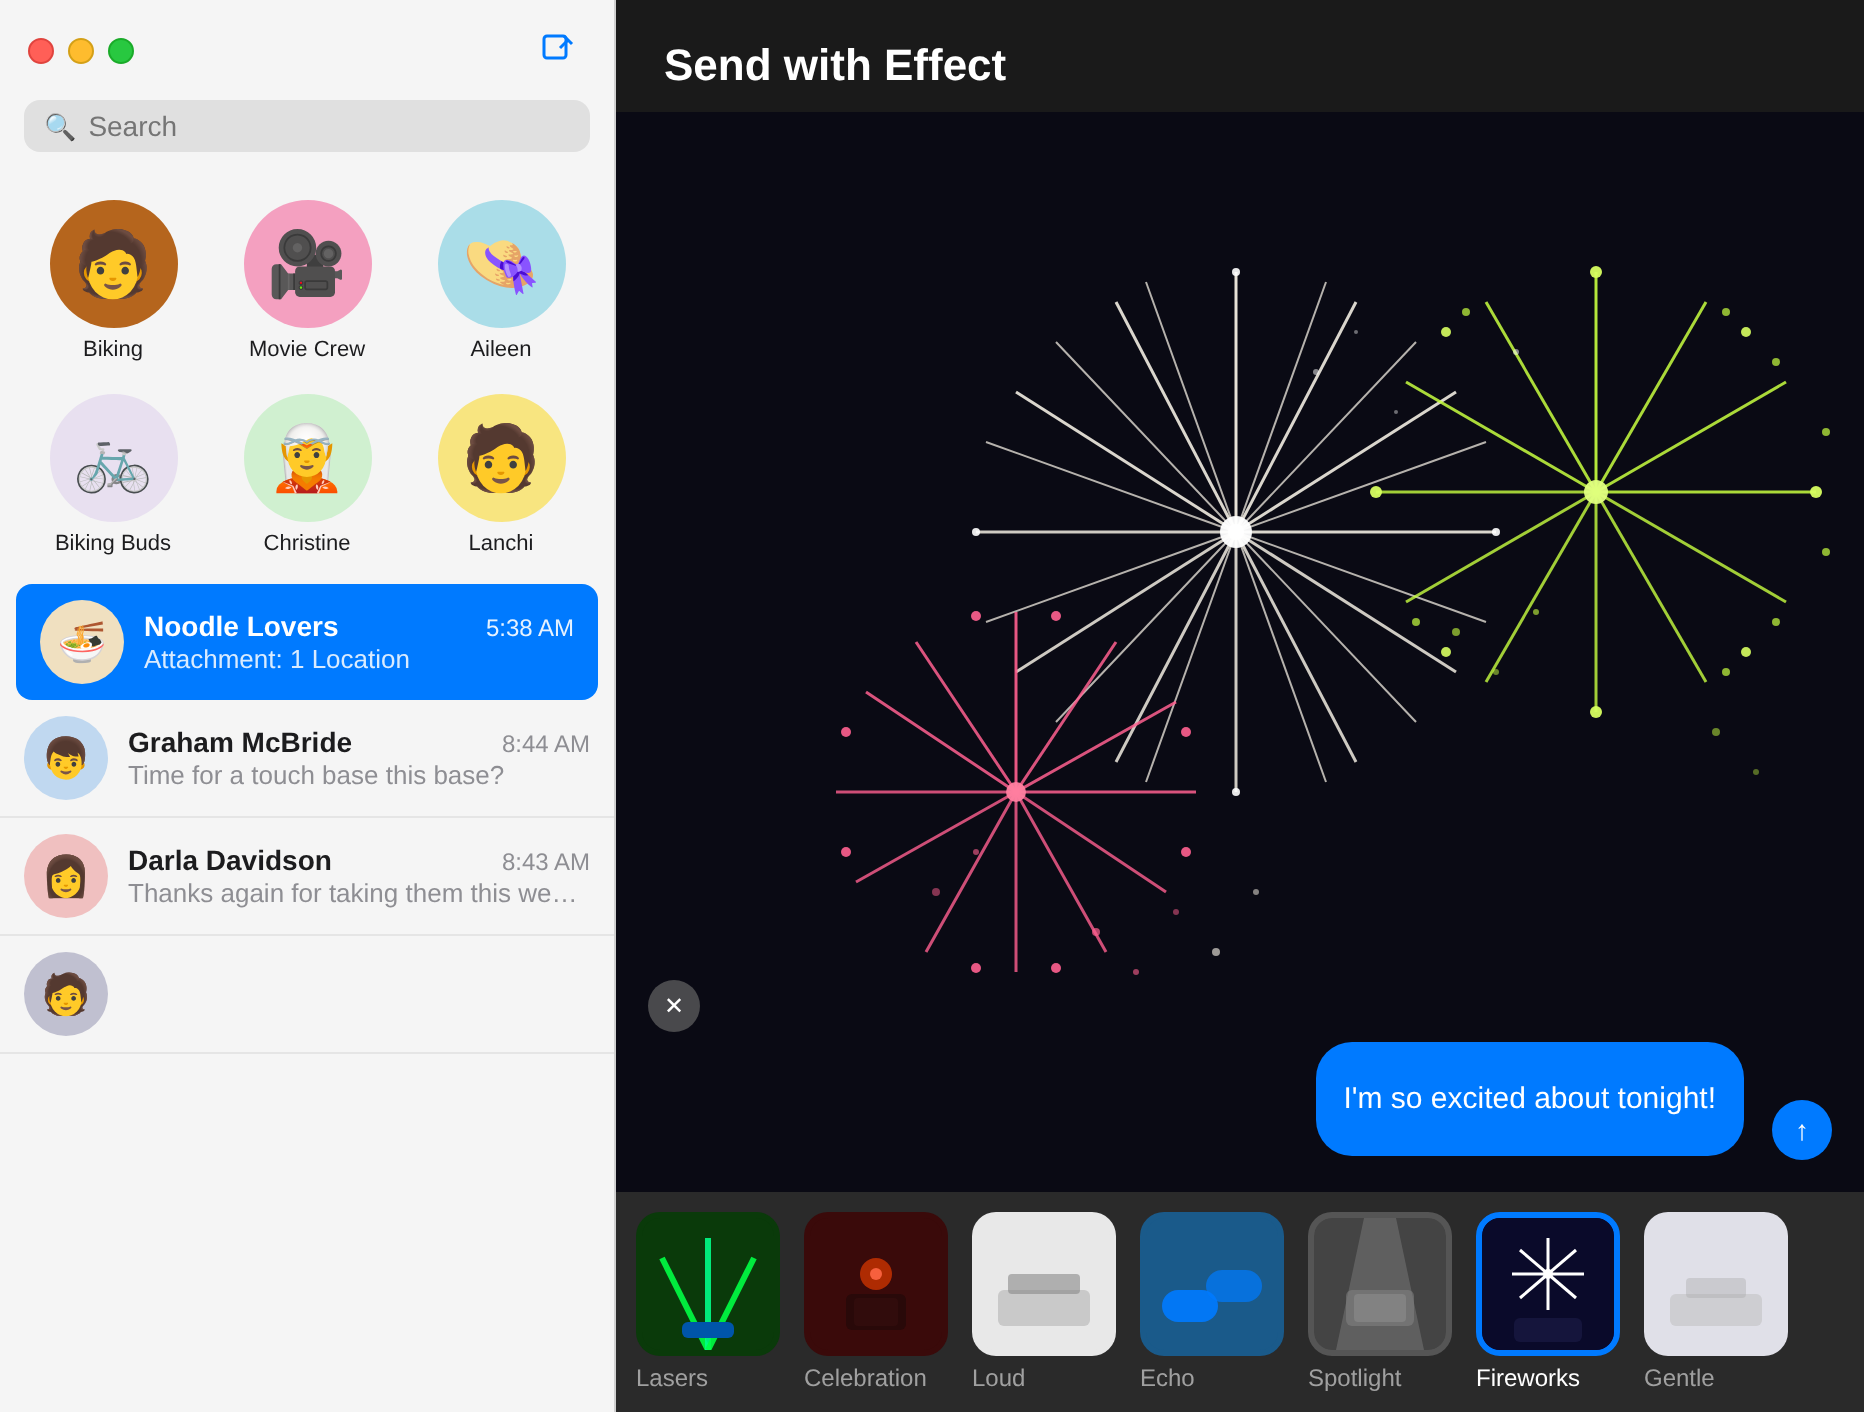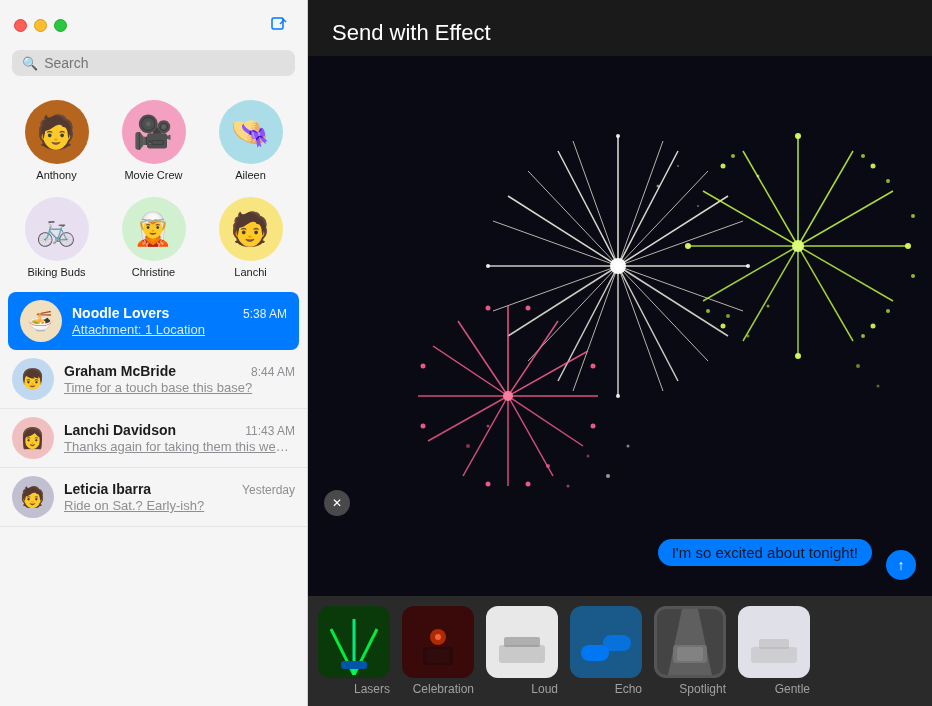--- a/index.html
+++ b/index.html
@@ -193,65 +193,64 @@
       margin-left: 6px;
     }
 
     .conv-preview {
       font-size: 13px;
       color: #8e8e93;
       white-space: nowrap;
       overflow: hidden;
       text-overflow: ellipsis;
       margin-top: 1px;
-      text-decoration: underline;
     }
 
     
     .main {
       flex: 1;
       height: 706px;
       background: #1a1a1a;
       display: flex;
       flex-direction: column;
       position: relative;
     }
 
     .main-header {
       padding: 20px 24px 10px;
       background: #1a1a1a;
     }
 
     .send-effect-title {
       font-size: 22px;
-      font-weight: 400;
+      font-weight: 700;
       color: #ffffff;
     }
 
     .fireworks-display {
       flex: 1;
       position: relative;
       overflow: hidden;
       background: #0a0a14;
     }
 
     
     .fireworks-svg {
       width: 100%;
       height: 100%;
     }
 
     
     .message-bubble {
       position: absolute;
-      bottom: 30px;
+      bottom: 18px;
       right: 60px;
       background: #007aff;
-      color: #0f172a;
-      padding: 5px 14px;
+      color: #ffffff;
+      padding: 20px 14px;
       border-radius: 18px;
       font-size: 15px;
       max-width: 260px;
     }
 
     .send-btn {
       position: absolute;
       bottom: 16px;
       right: 16px;
       width: 30px;
@@ -293,21 +292,21 @@
       padding: 8px 6px 0;
       gap: 4px;
       scrollbar-width: none;
     }
 
     .effects-strip::-webkit-scrollbar { display: none; }
 
     .effect-item {
       display: flex;
       flex-direction: column;
-      align-items: flex-end;
+      align-items: flex-start;
       gap: 4px;
       min-width: 80px;
       cursor: pointer;
       padding: 2px 4px;
     }
 
     .effect-thumb {
       width: 72px;
       height: 72px;
       border-radius: 12px;
@@ -377,21 +376,21 @@
   </div>
 
   <div class="search-bar">
     <span class="search-icon-inner">🔍</span>
     <input class="search-input" type="text" placeholder="Search" style="">
   </div>
 
   <div class="pinned-grid">
     <div class="pinned-item">
       <div class="avatar avatar-anthony" style="background:#b5651d;">🧑</div>
-      <span class="pinned-name">Anthony</span>
+      <span class="pinned-name">Biking</span>
     </div>
     <div class="pinned-item">
       <div class="avatar avatar-moviecrew" style="background:#f4a0c0;">🎥</div>
       <span class="pinned-name">Movie Crew</span>
     </div>
     <div class="pinned-item">
       <div class="avatar avatar-aileen" style="background:#aadde8;">👒</div>
       <span class="pinned-name">Aileen</span>
     </div>
     <div class="pinned-item">
@@ -429,36 +428,29 @@
           <span class="conv-time">8:44 AM</span>
         </div>
         <div class="conv-preview">Time for a touch base this base?</div>
       </div>
     </div>
 
     <div class="conv-item">
       <div class="conv-avatar conv-avatar-darla">👩</div>
       <div class="conv-content">
         <div class="conv-top">
-          <span class="conv-name">Lanchi Davidson</span>
-          <span class="conv-time">11:43 AM</span>
+          <span class="conv-name">Darla Davidson</span>
+          <span class="conv-time">8:43 AM</span>
         </div>
         <div class="conv-preview">Thanks again for taking them this weekend! ❤️</div>
       </div>
     </div>
 
     <div class="conv-item">
       <div class="conv-avatar conv-avatar-leticia">🧑</div>
-      <div class="conv-content">
-        <div class="conv-top">
-          <span class="conv-name">Leticia Ibarra</span>
-          <span class="conv-time">Yesterday</span>
-        </div>
-        <div class="conv-preview">Ride on Sat.? Early-ish?</div>
-      </div>
     </div>
 
   </div>
 </div>
 
 <div class="main">
   <div class="main-header">
     <span class="send-effect-title">Send with Effect</span>
   </div>
 
@@ -648,20 +640,40 @@
         <svg width="66" height="66" viewBox="0 0 66 66" style="position:absolute;top:0;left:0;">
           <rect width="66" height="66" fill="#444" rx="9"></rect>
           <polygon points="25,0 41,0 55,66 11,66" fill="white" opacity="0.15"></polygon>
           <rect x="16" y="36" width="34" height="18" rx="3" fill="#888" opacity="0.5"></rect>
           <rect x="20" y="38" width="26" height="14" rx="2" fill="#999" opacity="0.4"></rect>
         </svg>
       </div>
       <span class="effect-label">Spotlight</span>
     </div>
 
+    <div class="effect-item selected-item">
+      <div class="effect-thumb thumb-fireworks selected">
+        <svg width="66" height="66" viewBox="0 0 66 66" style="position:absolute;top:0;left:0;">
+          <rect width="66" height="66" fill="#0a0a2a" rx="9"></rect>
+          <g transform="translate(33,28)">
+            <line x1="0" y1="0" x2="0" y2="-18" stroke="white" stroke-width="1.5"></line>
+            <line x1="0" y1="0" x2="14" y2="-12" stroke="white" stroke-width="1.5"></line>
+            <line x1="0" y1="0" x2="18" y2="0" stroke="white" stroke-width="1.5"></line>
+            <line x1="0" y1="0" x2="14" y2="12" stroke="white" stroke-width="1.5"></line>
+            <line x1="0" y1="0" x2="0" y2="18" stroke="white" stroke-width="1.5"></line>
+            <line x1="0" y1="0" x2="-14" y2="12" stroke="white" stroke-width="1.5"></line>
+            <line x1="0" y1="0" x2="-18" y2="0" stroke="white" stroke-width="1.5"></line>
+            <line x1="0" y1="0" x2="-14" y2="-12" stroke="white" stroke-width="1.5"></line>
+            <circle cx="0" cy="0" r="2.5" fill="white"></circle>
+          </g>
+          <rect x="16" y="50" width="34" height="12" rx="3" fill="#1a1a44" opacity="0.7"></rect>
+        </svg>
+      </div>
+      <span class="effect-label" style="color:white;">Fireworks</span>
+    </div>
 
     <div class="effect-item">
       <div class="effect-thumb thumb-gentle">
         <svg width="66" height="66" viewBox="0 0 66 66" style="position:absolute;top:0;left:0;">
           <rect width="66" height="66" fill="#e0e0e8" rx="9"></rect>
           <rect x="10" y="38" width="46" height="16" rx="3" fill="#bbb" opacity="0.5"></rect>
           <rect x="18" y="30" width="30" height="10" rx="2" fill="#aaa" opacity="0.4"></rect>
         </svg>
       </div>
       <span class="effect-label">Gentle</span>

